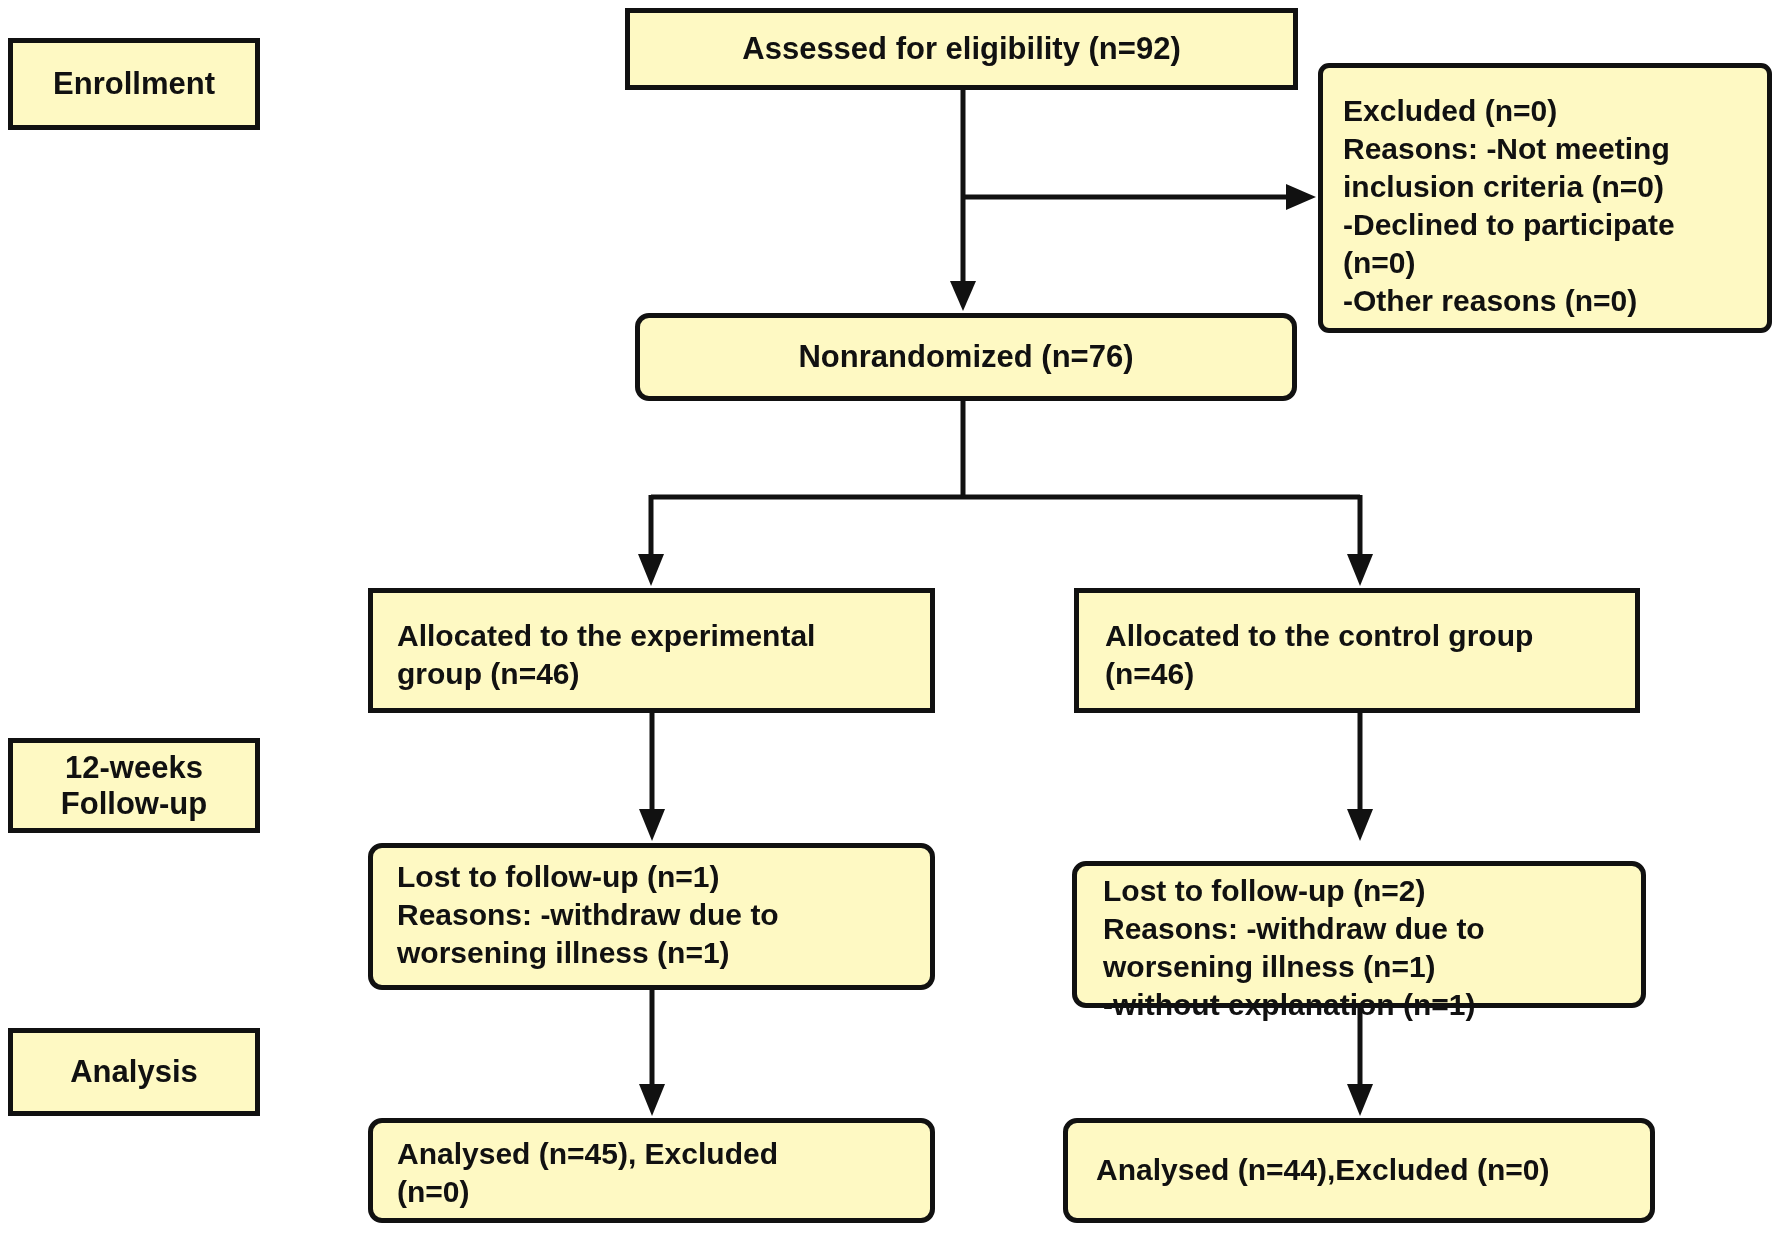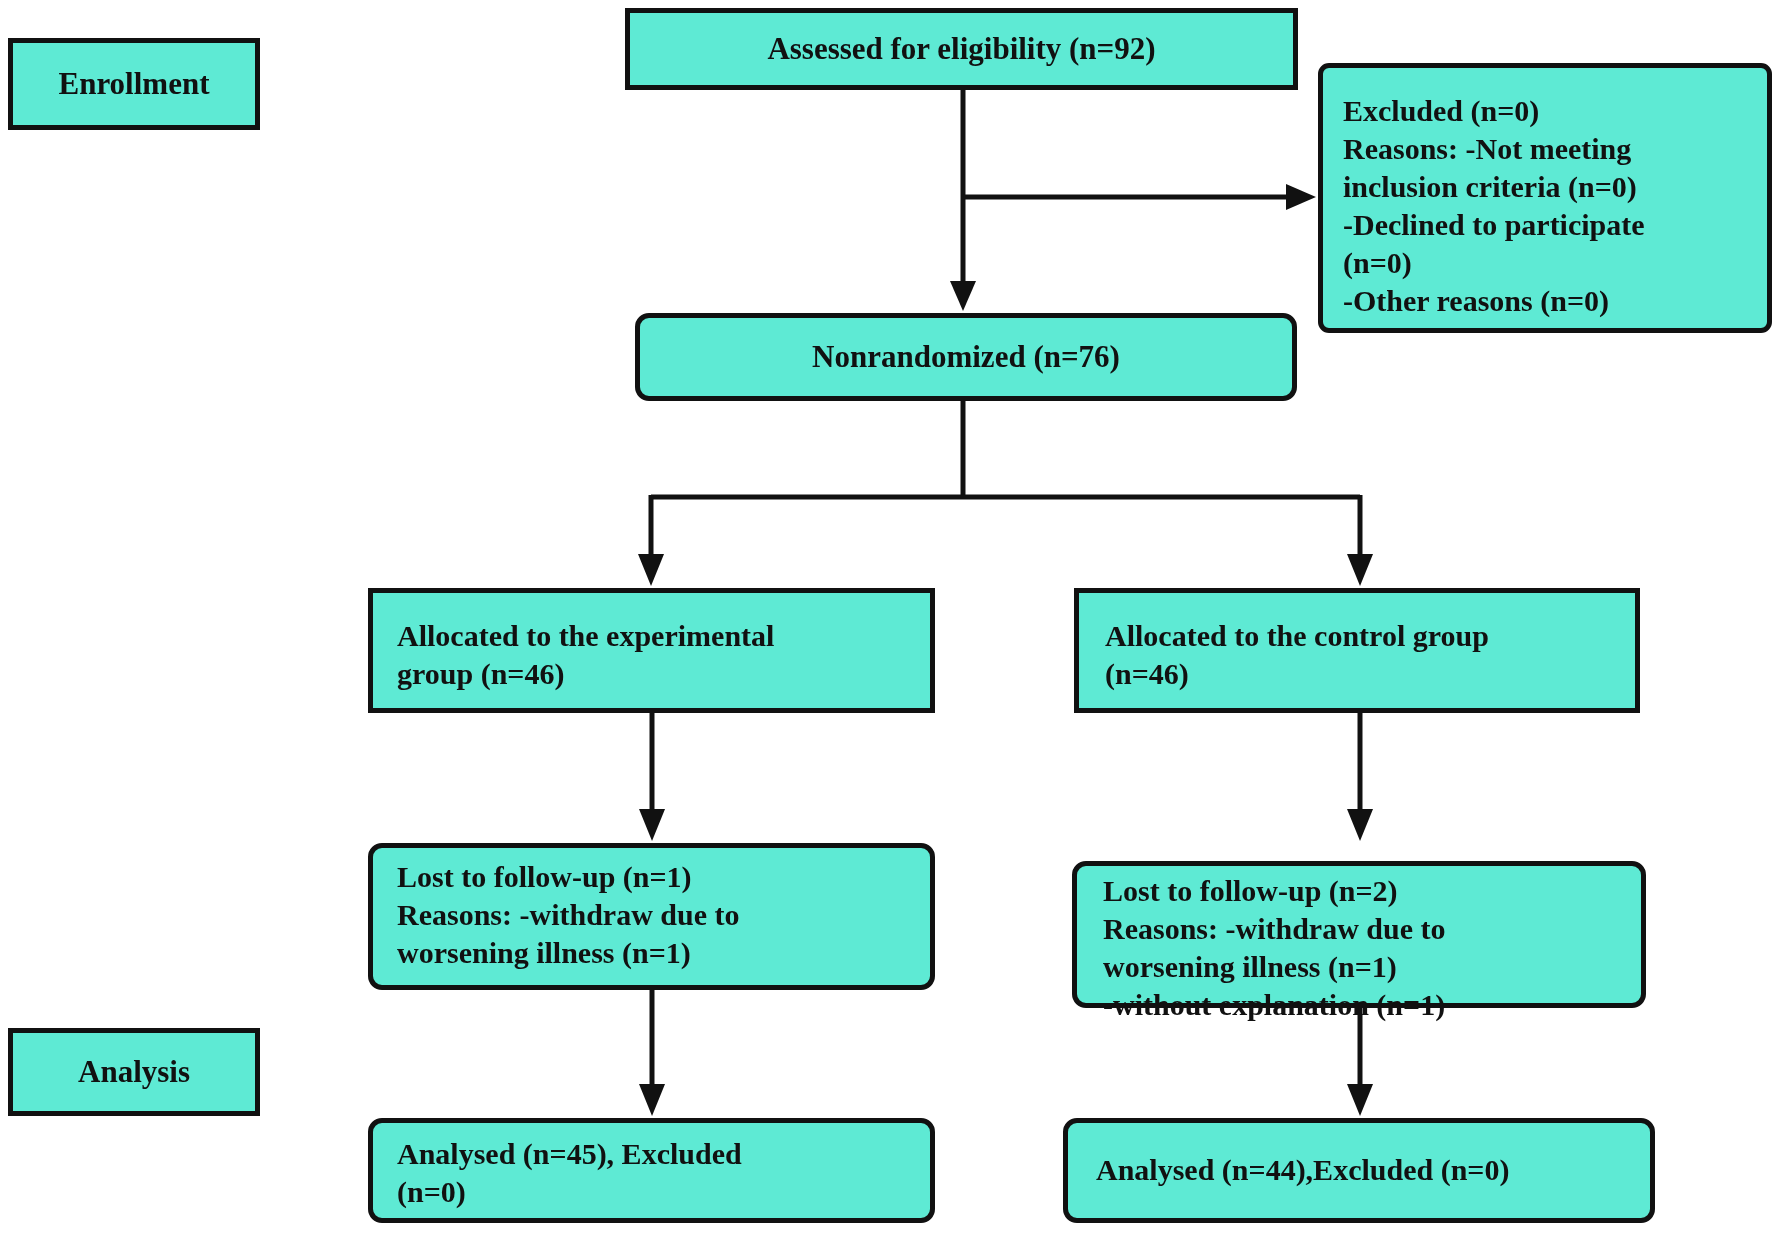--- a/index.html
+++ b/index.html
@@ -19,26 +19,25 @@
   .connectors {
     position: absolute;
     left: 0;
     top: 0;
     z-index: 1;
   }
   .box {
     position: absolute;
     box-sizing: border-box;
     border: 5px solid #111111;
-    background: #5eead4;
+    background: #fef9c3;
     z-index: 2;
     font-weight: bold;
     font-size: 30px;
     line-height: 1.27;
-    font-family: Liberation Serif, serif;
   }
   .box .label {
     white-space: pre-line;
     display: block;
   }
   .rounded { border-radius: 14px; }
   .center-text {
     display: flex;
     align-items: center;
     justify-content: center;
@@ -99,20 +98,24 @@
       <line x1="652" y1="990" x2="652" y2="1088"></line>
       <polygon points="639,1084 665,1084 652,1116" stroke="none"></polygon>
       <line x1="1360" y1="990" x2="1360" y2="1088"></line>
       <polygon points="1347,1084 1373,1084 1360,1116" stroke="none"></polygon>
     </g>
   </svg>
 
   <div class="box stage stage-enrollment">
     <span class="label">Enrollment</span>
   </div>
+  <div class="box stage stage-followup">
+    <span class="label">12-weeks
+Follow-up</span>
+  </div>
   <div class="box stage stage-analysis">
     <span class="label">Analysis</span>
   </div>
 
   <div class="box center-text box-assessed">
     <span class="label">Assessed for eligibility (n=92)</span>
   </div>
 
   <div class="box box-excluded">
     <span class="label">Excluded (n=0)

